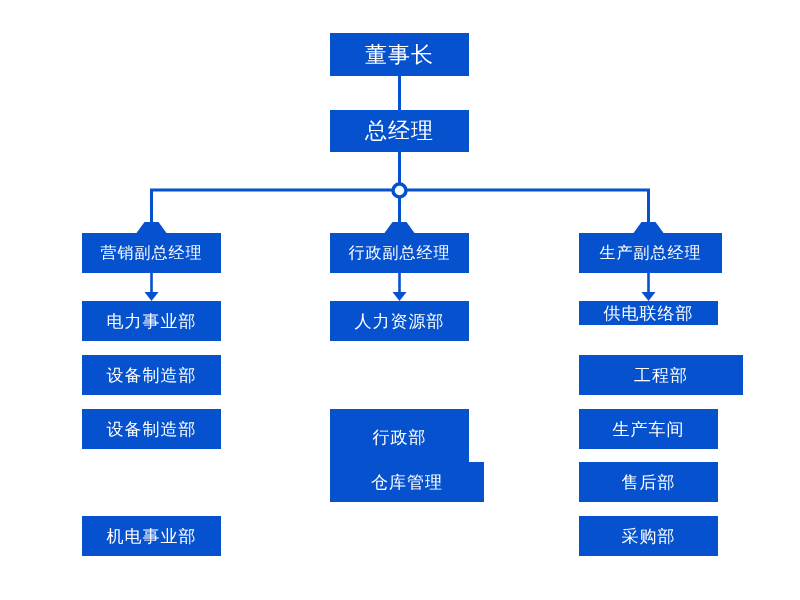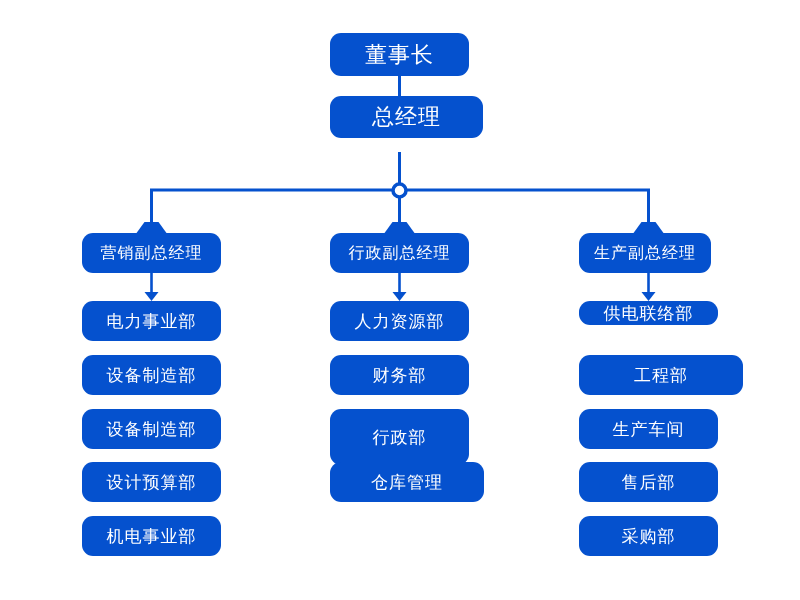--- a/index.html
+++ b/index.html
@@ -12,21 +12,20 @@
   .connector-layer { position:absolute; left:0; top:0; width:800px; height:600px; }
   .line   { stroke:var(--accent); stroke-width:3; fill:none; }
   .shaft  { stroke:var(--accent); stroke-width:2.6; fill:none; }
   .fillb  { fill:var(--accent); stroke:none; }
   .junction { fill:var(--bg); stroke:var(--accent); stroke-width:3.5; }
   .node {
     position:absolute; background:var(--accent); color:var(--node-text);
     display:flex; align-items:center; justify-content:center;
     text-align:center; letter-spacing:1px; line-height:1;
     font-family:Liberation Serif, serif;
-    border-radius:11px;
   }
   .node.top  { font-size:22px; }
   .node.head { font-size:16px; }
   .node.dept { font-size:17px; }
 </style>
 </head>
 <body>
 
 <div class="canvas">
 
@@ -48,34 +47,32 @@
 
     <line class="shaft" x1="151.5" y1="273" x2="151.5" y2="293"></line>
     <polygon class="fillb" points="144.5,292 158.5,292 151.5,301"></polygon>
     <line class="shaft" x1="399.5" y1="273" x2="399.5" y2="293"></line>
     <polygon class="fillb" points="392.5,292 406.5,292 399.5,301"></polygon>
     <line class="shaft" x1="648.5" y1="273" x2="648.5" y2="293"></line>
     <polygon class="fillb" points="641.5,292 655.5,292 648.5,301"></polygon>
   </svg>
 
   <div class="node top" style="left:330px;top:33px;width:139px;height:43px">董事长</div>
-  <div class="node top" style="left:330px;top:96px;width:153px;height:42px">总经理</div>
+  <div class="node top" style="left:330px;top:110px;width:139px;height:42px">总经理</div>
 
   <div class="node head" style="left:82px;top:233px;width:139px;height:40px">营销副总经理</div>
   <div class="node head" style="left:330px;top:233px;width:139px;height:40px">行政副总经理</div>
-  <div class="node head" style="left:579px;top:233px;width:132px;height:40px">生产副总经理</div>
+  <div class="node head" style="left:579px;top:233px;width:143px;height:40px">生产副总经理</div>
 
   <div class="node dept" style="left:82px;top:355px;width:139px;height:40px">设备制造部</div>
   <div class="node dept" style="left:82px;top:301px;width:139px;height:40px">电力事业部</div>
   <div class="node dept" style="left:82px;top:409px;width:139px;height:40px">设备制造部</div>
-  <div class="node dept" style="left:82px;top:462px;width:139px;height:40px">设计预算部</div>
   <div class="node dept" style="left:82px;top:516px;width:139px;height:40px">机电事业部</div>
 
   <div class="node dept" style="left:330px;top:301px;width:139px;height:40px">人力资源部</div>
-  <div class="node dept" style="left:330px;top:355px;width:139px;height:40px">财务部</div>
   <div class="node dept" style="left:330px;top:409px;width:139px;height:56px">行政部</div>
   <div class="node dept" style="left:330px;top:462px;width:154px;height:40px">仓库管理</div>
 
   <div class="node dept" style="left:579px;top:301px;width:139px;height:24px">供电联络部</div>
   <div class="node dept" style="left:579px;top:355px;width:164px;height:40px">工程部</div>
   <div class="node dept" style="left:579px;top:409px;width:139px;height:40px">生产车间</div>
   <div class="node dept" style="left:579px;top:462px;width:139px;height:40px">售后部</div>
   <div class="node dept" style="left:579px;top:516px;width:139px;height:40px">采购部</div>
 
 </div>

